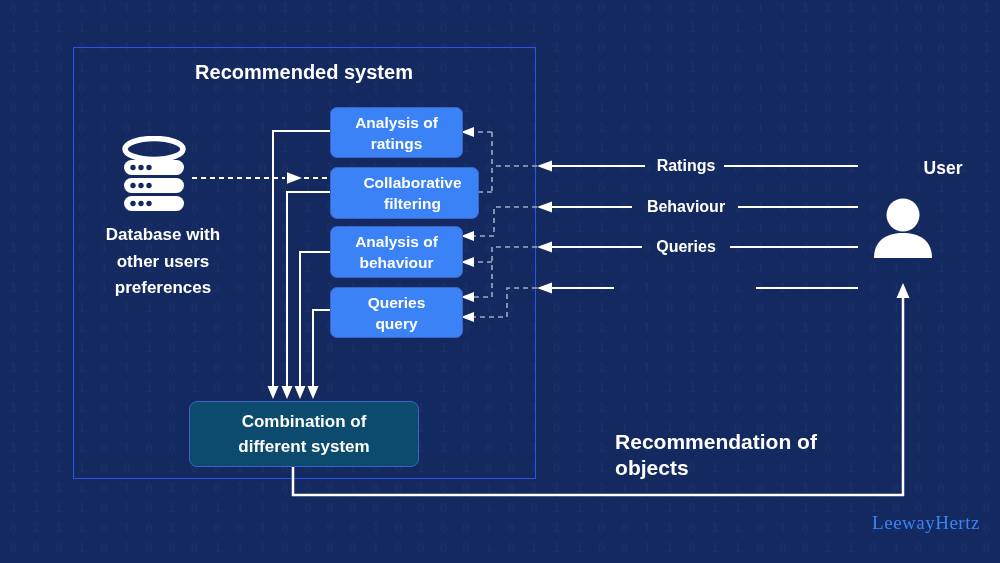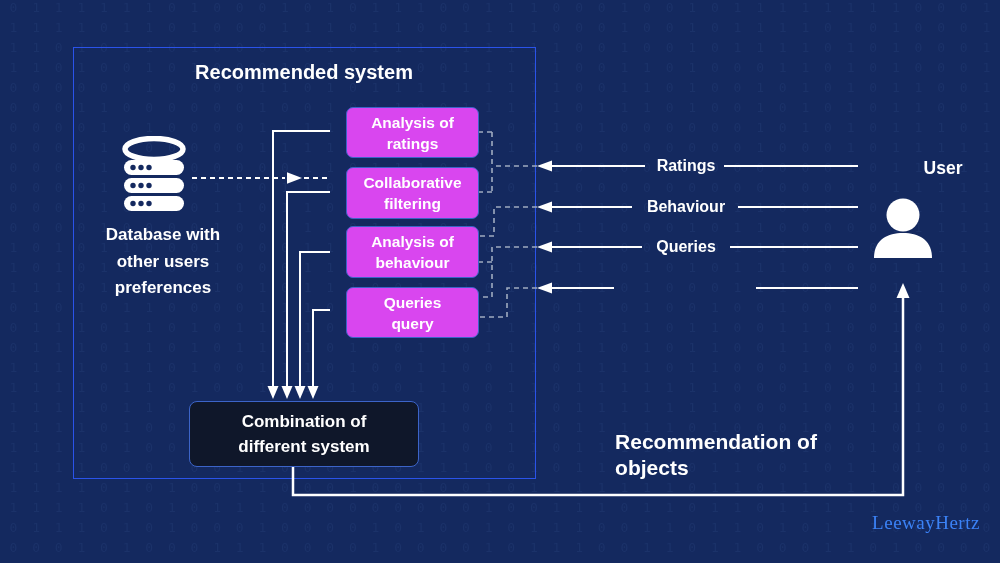--- a/index.html
+++ b/index.html
@@ -13,29 +13,29 @@
   .bcol{writing-mode:vertical-rl;text-orientation:upright;font-family:"DejaVu Sans Mono",monospace;
         font-size:13px;letter-spacing:5px;color:rgba(130,165,235,0.07);white-space:nowrap;}
   
   .sys-container{position:absolute;left:73px;top:47px;width:461px;height:430px;
     border:1.6px solid #2a53ea;z-index:1;}
   .sys-title{position:absolute;left:304px;top:72px;transform:translate(-50%,-50%);
     font-size:20px;font-weight:600;white-space:nowrap;z-index:3;}
   
   .overlay{position:absolute;left:0;top:0;z-index:2;pointer-events:none;}
   
-  .mbox{position:absolute;left:330px;width:131px;height:50px;background:#d946ef;
+  .mbox{position:absolute;left:330px;width:131px;height:50px;background:#3b82f6;
     border:1px solid #3c64c8;border-radius:7px;display:flex;flex-direction:column;
     align-items:center;justify-content:center;z-index:3;
-    font-size:15.5px;font-weight:600;line-height:21px;text-align:center;margin-left:16px;}
+    font-size:15.5px;font-weight:600;line-height:21px;text-align:center;}
   .mbox-1{top:107px;height:49px;}
-  .mbox-2{top:167px;}
+  .mbox-2{top:167px;padding-left:16px;}
   .mbox-3{top:226px;}
   .mbox-4{top:287px;height:49px;}
-  .combo-box{position:absolute;left:189px;top:401px;width:228px;height:64px;background:#0f172a;
+  .combo-box{position:absolute;left:189px;top:401px;width:228px;height:64px;background:#0c4a6e;
     border:1px solid #3c64c8;border-radius:8px;display:flex;flex-direction:column;
     align-items:center;justify-content:center;z-index:3;
     font-size:17px;font-weight:600;line-height:25px;text-align:center;}
   
   .db-icon{position:absolute;left:118px;top:136px;z-index:3;}
   
   .db-label{position:absolute;left:153px;top:262px;transform:translate(-50%,-50%);
     font-size:17px;font-weight:600;line-height:26.5px;text-align:center;white-space:nowrap;z-index:3;}
   .flow-label{position:absolute;transform:translate(-50%,-50%);font-size:16px;font-weight:600;
     text-align:center;white-space:nowrap;z-index:3;}

